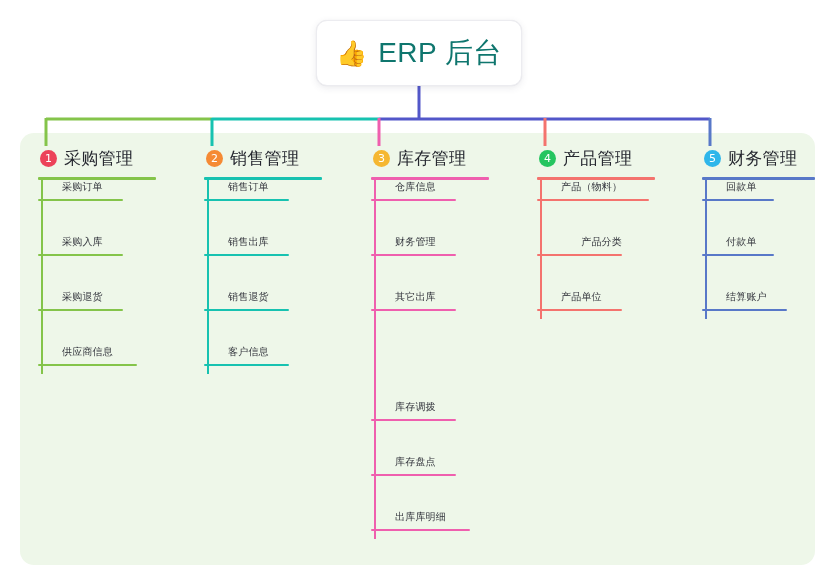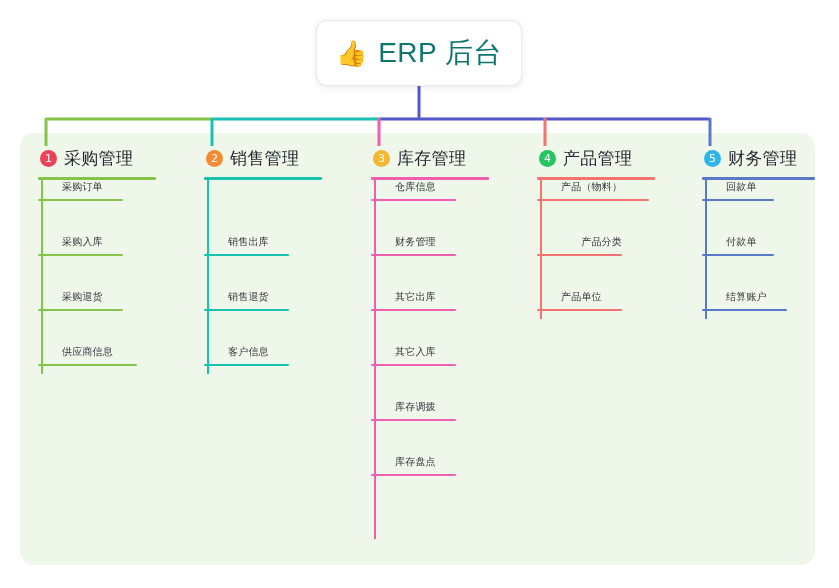--- a/index.html
+++ b/index.html
@@ -216,20 +216,24 @@
           </div>
         </div>
       </div>
       <div class="column" style="left: 204px;">
         <div class="col-head">
           <span class="badge" style="background: rgb(245, 138, 52);">2</span>
           <span class="col-title">销售管理</span>
         </div>
         <div class="col-rule" style="width: 118px; background: rgb(23, 194, 176);"></div>
         <div class="leaves" style="height: 220px;">
+          <div class="leaf" style="top: 0px;">
+            <span class="leaf-label">销售订单</span>
+            <div class="leaf-rule" style="width: 85px; background: rgb(23, 194, 176);"></div>
+          </div>
           <div class="leaf" style="top: 55px;">
             <span class="leaf-label">销售出库</span>
             <div class="leaf-rule" style="width: 85px; background: rgb(23, 194, 176);"></div>
           </div>
           <div class="leaf" style="top: 110px;">
             <span class="leaf-label">销售退货</span>
             <div class="leaf-rule" style="width: 85px; background: rgb(23, 194, 176);"></div>
           </div>
           <div class="leaf" style="top: 165px;">
             <span class="leaf-label">客户信息</span>
@@ -249,31 +253,31 @@
             <div class="leaf-rule" style="width: 85px; background: rgb(239, 95, 174);"></div>
           </div>
           <div class="leaf" style="top: 55px;">
             <span class="leaf-label">财务管理</span>
             <div class="leaf-rule" style="width: 85px; background: rgb(239, 95, 174);"></div>
           </div>
           <div class="leaf" style="top: 110px;">
             <span class="leaf-label">其它出库</span>
             <div class="leaf-rule" style="width: 85px; background: rgb(239, 95, 174);"></div>
           </div>
-          <div class="leaf" style="top: 165px;">
-            <span class="leaf-label">其它入库</span>
-            <div class="leaf-rule" style="width: 85px; background: rgb(239, 95, 174);"></div>
-          </div>
           <div class="leaf" style="top: 220px;">
             <span class="leaf-label">库存调拨</span>
             <div class="leaf-rule" style="width: 85px; background: rgb(239, 95, 174);"></div>
           </div>
           <div class="leaf" style="top: 275px;">
             <span class="leaf-label">库存盘点</span>
             <div class="leaf-rule" style="width: 85px; background: rgb(239, 95, 174);"></div>
+          </div>
+          <div class="leaf" style="top: 330px;">
+            <span class="leaf-label">出库库明细</span>
+            <div class="leaf-rule" style="width: 99px; background: rgb(239, 95, 174);"></div>
           </div>
         </div>
       </div>
       <div class="column" style="left: 537px;">
         <div class="col-head">
           <span class="badge" style="background: rgb(37, 197, 96);">4</span>
           <span class="col-title">产品管理</span>
         </div>
         <div class="col-rule" style="width: 118px; background: rgb(244, 115, 110);"></div>
         <div class="leaves" style="height: 165px;">

